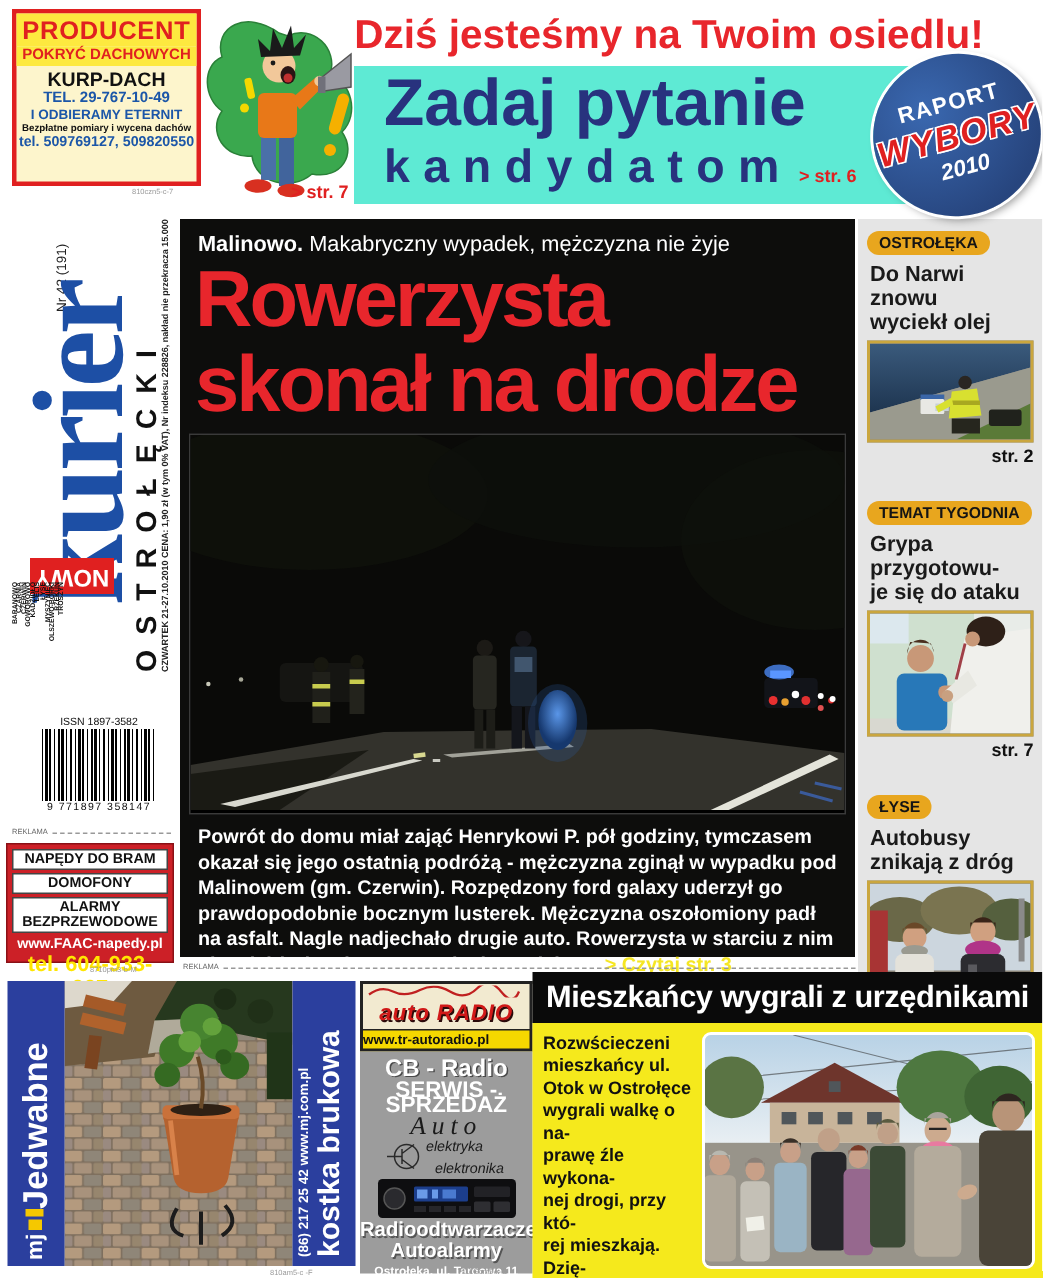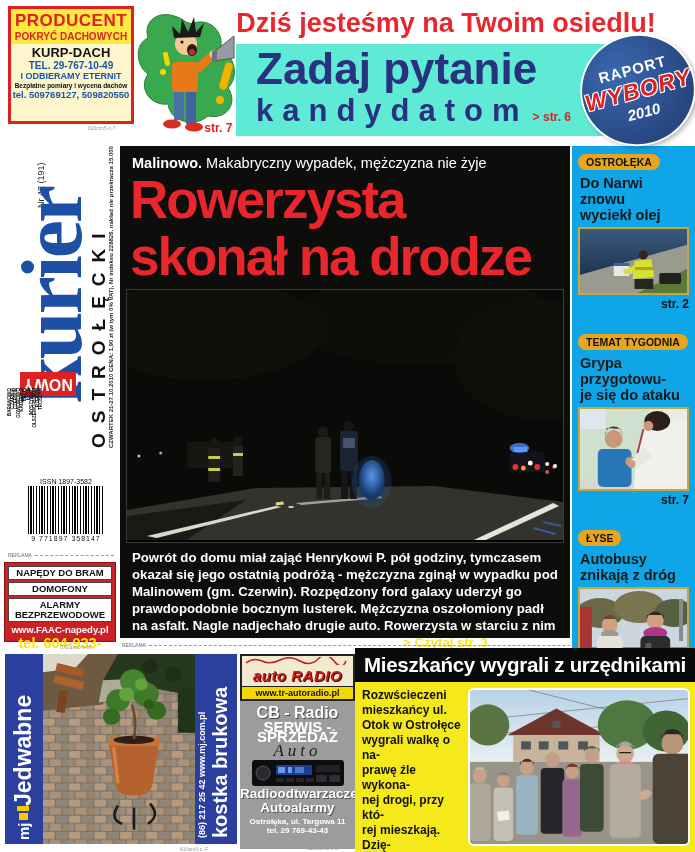--- a/index.html
+++ b/index.html
@@ -68,21 +68,21 @@
   
   .lead{left:120px;top:146px;width:450px;height:492px;background:#0d0d0c;box-sizing:border-box;}
   .kicker{margin:9px 12px 0;font-size:14.5px;color:#fff;}
   .k-place{font-weight:bold;}
   .hl{color:#e8262c;font-weight:bold;font-size:53px;line-height:57px;margin:0 10px;letter-spacing:-2px;white-space:nowrap;}
   .photo-frame{margin:4px 6px 0;height:252px;border:1px solid #3a3a3a;background:#000;}
   .lead-body{margin:6px 12px;color:#fff;font-weight:bold;font-size:13.2px;line-height:17px;}
   .more{color:#f5e623;}
 
   
-  .sidebar{left:572px;top:146px;width:123px;height:506px;background:#0ea5e9;box-sizing:border-box;padding:6px 6px 0;}
+  .sidebar{left:572px;top:146px;width:123px;height:506px;background:#e5e5e5;box-sizing:border-box;padding:6px 6px 0;}
   .sb-item{margin-bottom:21px;}
   .sb-pill{background:#e8a61e;border-radius:9px;color:#141414;font-weight:bold;font-size:10.5px;padding:2px 8px;display:inline-block;}
   .sb-h{font-size:14.5px;font-weight:bold;color:#1a1a1a;line-height:16px;margin:5px 0 4px 2px;white-space:pre-line;}
   .sb-photo{border:2px solid #caa63e;overflow:hidden;background:#888;}
   .sb-ref{text-align:right;font-weight:bold;font-size:12px;margin-top:2px;color:#111;}
 
   
   .mj{left:5px;top:654px;width:232px;height:190px;display:flex;}
   .mj-left,.mj-right{background:#2b3f9e;position:relative;}
   .mj-left{width:38px;}
@@ -94,21 +94,21 @@
   .mj-sq{width:9px;height:9px;background:#f5c800;display:inline-block;}
   .mj-sq2{width:6px;height:12px;background:#f5c800;display:inline-block;}
   .mj-product{left:14px;top:184px;width:176px;height:24px;color:#fff;font-weight:bold;font-size:20px;white-space:nowrap;}
   .mj-contact{left:2px;top:184px;width:176px;height:11px;color:#fff;font-weight:bold;font-size:9px;white-space:nowrap;}
   .mj-code{left:180px;top:846px;}
 
   .autoradio{left:240px;top:654px;width:115px;height:196px;box-sizing:border-box;}
   .ar-logo{height:32px;background:#f2ead0;border:2px solid #222;border-bottom:none;text-align:center;position:relative;box-sizing:border-box;}
   .ar-logotext{font-size:15px;font-weight:bold;font-style:italic;color:#d01818;line-height:30px;
                text-shadow:1px 1px 0 #2a0a0a;letter-spacing:.5px;}
-  .ar-www{background:#f5d800;color:#111;font-weight:bold;font-size:9px;text-align:center;border:2px solid #222;border-top:1px solid #222;padding:1px 0;}
+  .ar-www{background:#f5d800;color:#111;font-weight:bold;font-size:9px;border:2px solid #222;border-top:1px solid #222;padding:1px 0;}
   .ar-body{background:#9c9c9c;height:148px;text-align:center;color:#fff;box-sizing:border-box;padding-top:2px;}
   .ar-cb{font-size:16px;font-weight:bold;text-shadow:1px 1px 0 #4a4a4a;line-height:19px;}
   .ar-serwis{font-size:15px;font-weight:bold;line-height:10px;}
   .ar-auto{font-family:"Liberation Serif",serif;font-style:italic;color:#1a1a1a;font-size:17px;letter-spacing:4px;line-height:17px;}
   .ar-elrow{position:relative;height:26px;color:#1a1a1a;font-size:9.5px;font-style:italic;}
   .ar-elektryka{position:absolute;left:44px;top:0;}
   .ar-elektronika{position:absolute;left:50px;top:15px;}
   .ar-trans{position:absolute;left:18px;top:0px;}
   .ar-radioodt{font-size:13.5px;font-weight:bold;line-height:14px;text-shadow:1px 1px 0 #555;}
   .ar-addr{font-size:8px;font-weight:bold;line-height:9px;margin-top:2px;}
@@ -445,20 +445,28 @@
       <svg width="108" height="8" viewBox="0 0 108 8" style="position:absolute;left:0;top:1px;">
         <path d="M4,6 q8,-6 16,-2 t18,-1 t20,1 t18,-2 t16,2 t12,0" stroke="#c02020" stroke-width="1.5" fill="none"></path>
       </svg>
       <div class="ar-logotext" style="padding-top:5px;">auto RADIO</div>
     </div>
     <div class="ar-www">www.tr-autoradio.pl</div>
     <div class="ar-body">
       <div class="ar-cb">CB - Radio</div>
       <div class="ar-serwis">SERWIS - SPRZEDAŻ</div>
       <div class="ar-auto">Auto</div>
+      <div class="ar-elrow">
+        <svg class="ar-trans" width="24" height="24" viewBox="0 0 24 24">
+          <circle cx="13" cy="12" r="8" stroke="#2a2a2a" stroke-width="1" fill="none"></circle>
+          <path d="M0,12 L10,12 M10,7 L10,17 M10,10 L18,4 M10,14 L18,20" stroke="#2a2a2a" stroke-width="1" fill="none"></path>
+        </svg>
+        <span class="ar-elektryka">elektryka</span>
+        <span class="ar-elektronika">elektronika</span>
+      </div>
       <svg width="96" height="26" viewBox="0 0 92 26" style="margin:1px auto;">
         <rect x="0" y="0" width="92" height="26" rx="3" fill="#0e0e10"></rect>
         <circle cx="11" cy="13" r="7" fill="#2a2a2e" stroke="#555" stroke-width="1"></circle>
         <rect x="24" y="5" width="36" height="10" rx="1" fill="#1c3e8c"></rect>
         <rect x="26" y="7" width="7" height="6" fill="#6a9ae8"></rect>
         <rect x="36" y="7" width="4" height="6" fill="#6a9ae8"></rect>
         <rect x="43" y="7" width="9" height="6" fill="#4a7ad0"></rect>
         <rect x="24" y="18" width="8" height="4" fill="#26262a"></rect>
         <rect x="34" y="18" width="8" height="4" fill="#26262a"></rect>
         <rect x="44" y="18" width="8" height="4" fill="#26262a"></rect>

